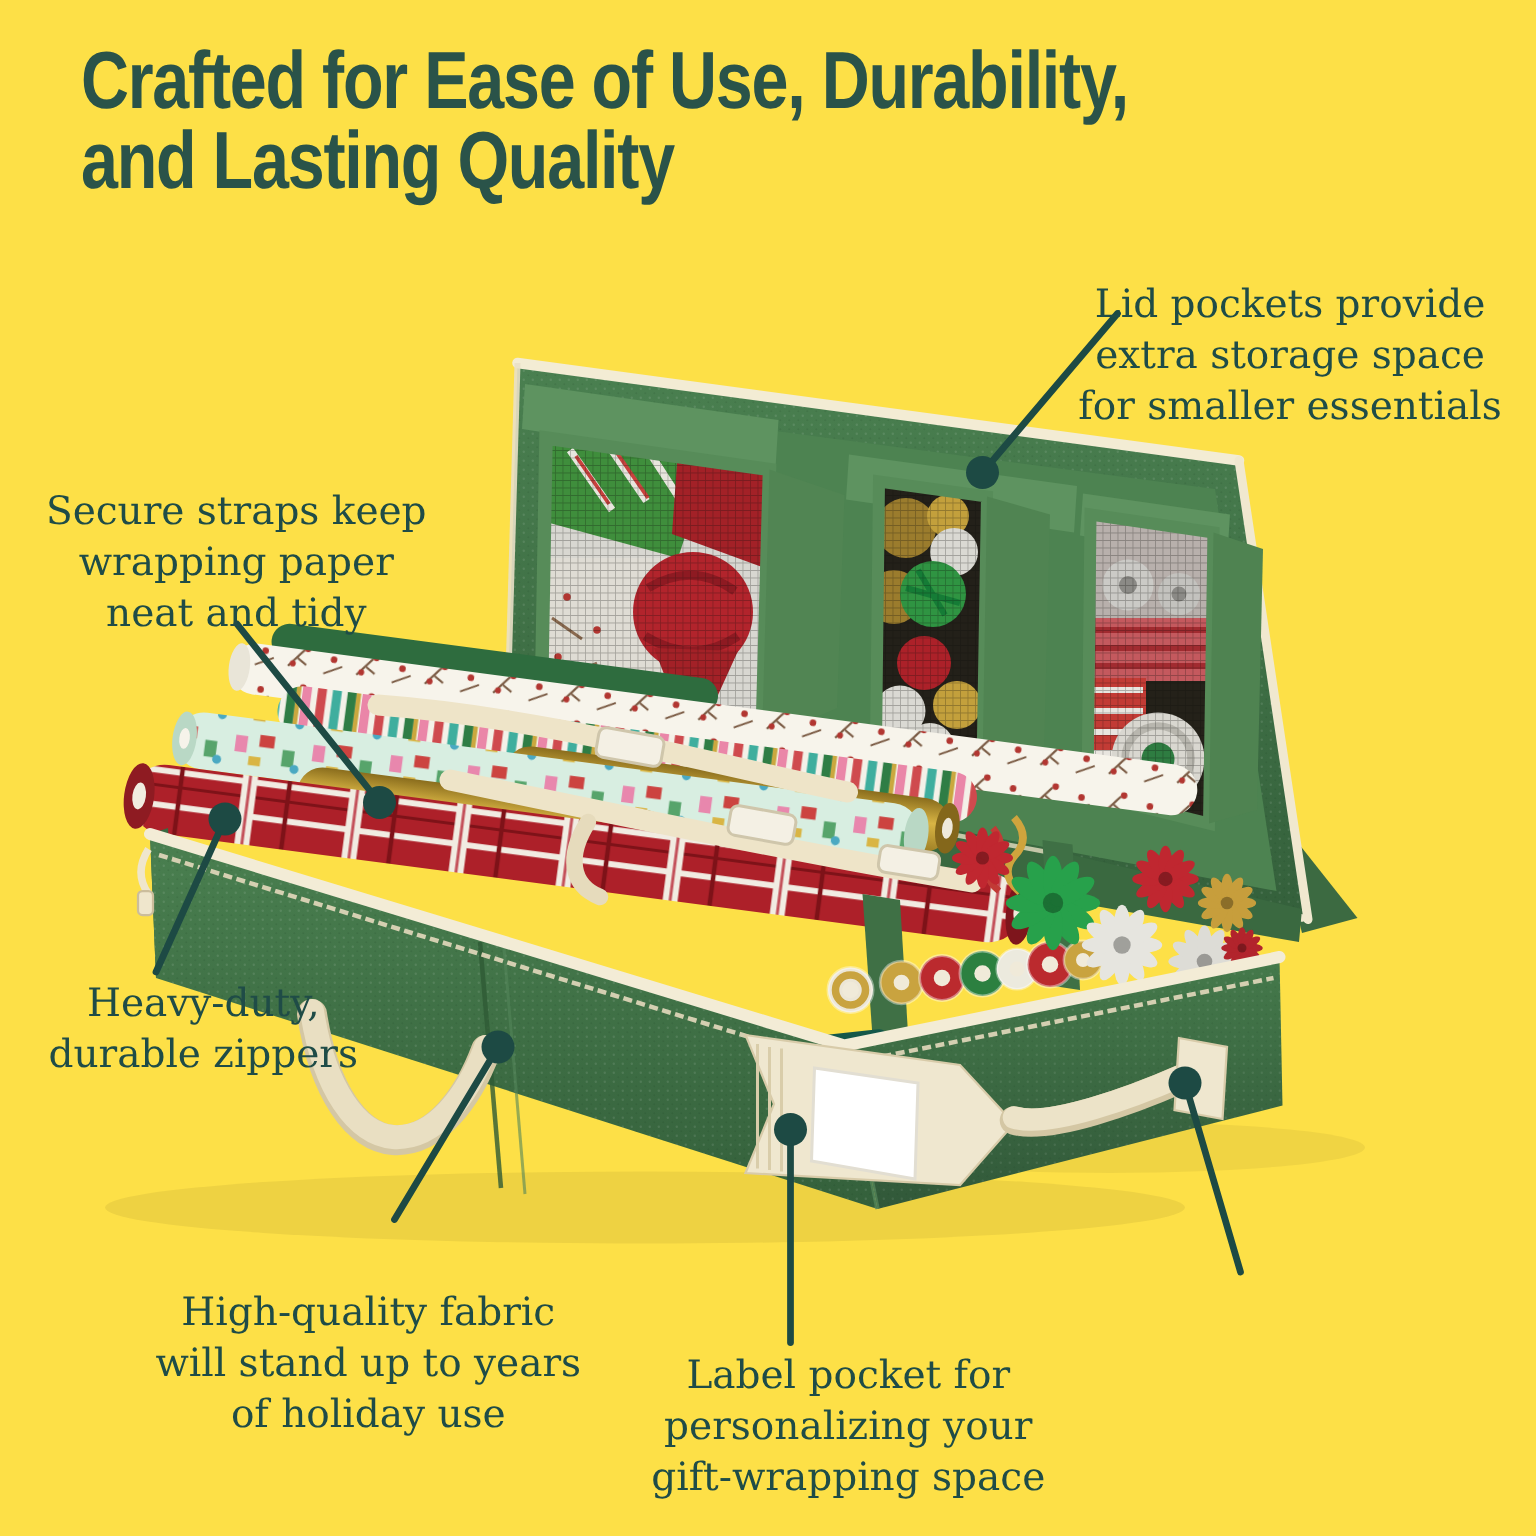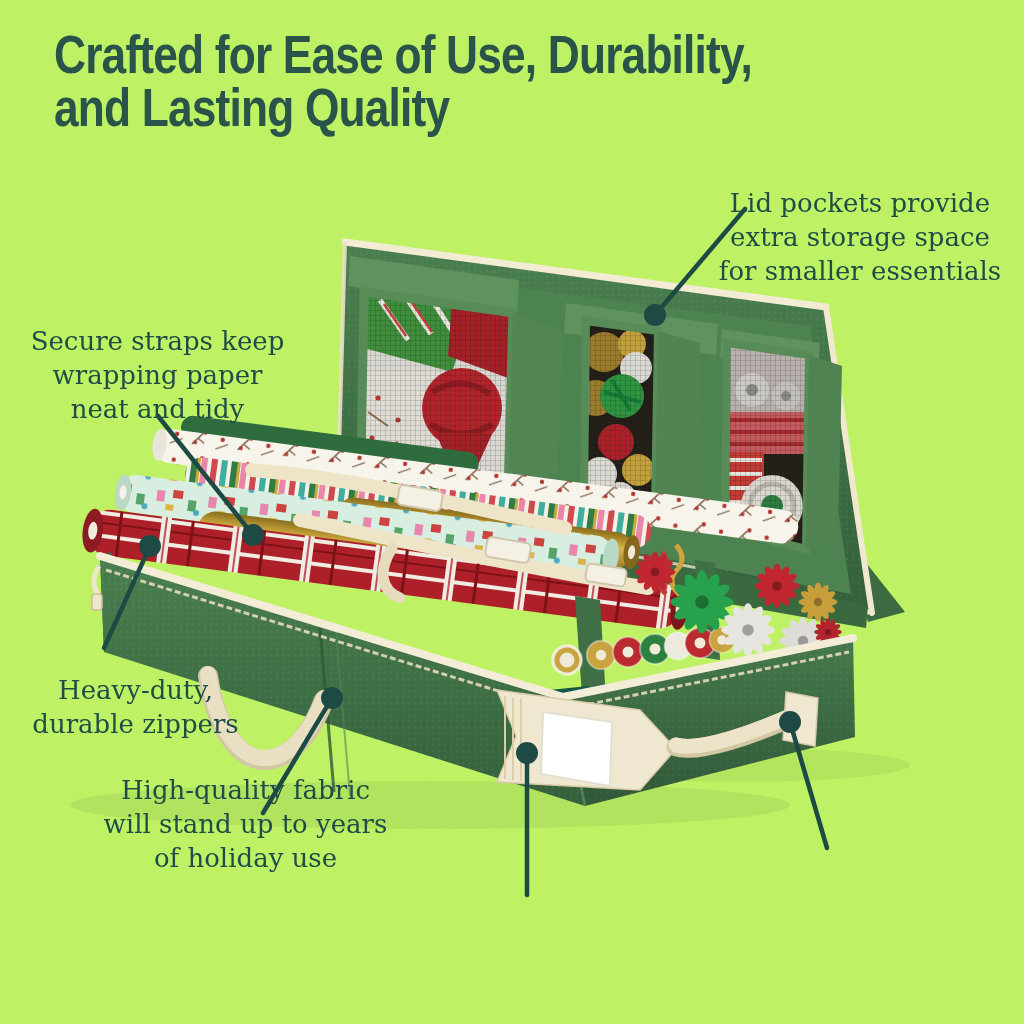--- a/index.html
+++ b/index.html
@@ -1,28 +1,28 @@
 <!DOCTYPE html>
 <html><head>
 <meta charset="utf-8">
 <style>
   html,body{margin:0;padding:0;background:#fff;}
-  #canvas{position:relative;width:1024px;height:1024px;background:#bef264;overflow:hidden;
+  #canvas{position:relative;width:1024px;height:1024px;background:#fde047;overflow:hidden;
           font-family:"Liberation Sans",sans-serif;}
   #product-svg{position:absolute;left:0;top:0;width:1024px;height:1024px;}
   .title{position:absolute;left:54px;top:28px;width:1120px;
          font-family:"Liberation Sans",sans-serif;font-weight:bold;
          font-size:54px;line-height:53px;letter-spacing:-1px;color:#2a5349;
          transform:scaleX(.82);transform-origin:0 0;white-space:pre-line;}
   .callout{position:absolute;font-family:"DejaVu Serif",serif;font-size:26px;
            line-height:34px;color:#1f4c47;text-align:center;white-space:pre-line;}
   #co-lid{left:690px;top:186px;width:340px;}
   #co-straps{left:20px;top:324px;width:275px;}
-  #co-zippers{left:3px;top:673px;width:265px;text-align:center;}
-  #co-fabric{left:83px;top:773px;width:325px;text-align:center;}
+  #co-zippers{left:3px;top:652px;width:265px;text-align:center;}
+  #co-fabric{left:83px;top:858px;width:325px;text-align:center;}
   #co-label{left:403px;top:900px;width:325px;}
   #co-handles{left:678px;top:852px;width:335px;}
 </style>
 </head>
 <body>
 
 <div id="canvas">
 
   <svg id="product-svg" viewBox="0 0 1024 1024" xmlns="http://www.w3.org/2000/svg">
     <defs>
@@ -324,13 +324,16 @@
 extra storage space
 for smaller essentials</div>
   <div class="callout" id="co-straps">Secure straps keep
 wrapping paper
 neat and tidy</div>
   <div class="callout" id="co-zippers">Heavy-duty,
 durable zippers</div>
   <div class="callout" id="co-fabric">High-quality fabric
 will stand up to years
 of holiday use</div>
+  <div class="callout" id="co-label">Label pocket for
+personalizing your
+gift-wrapping space</div>
 </div>
 
 </body></html>

